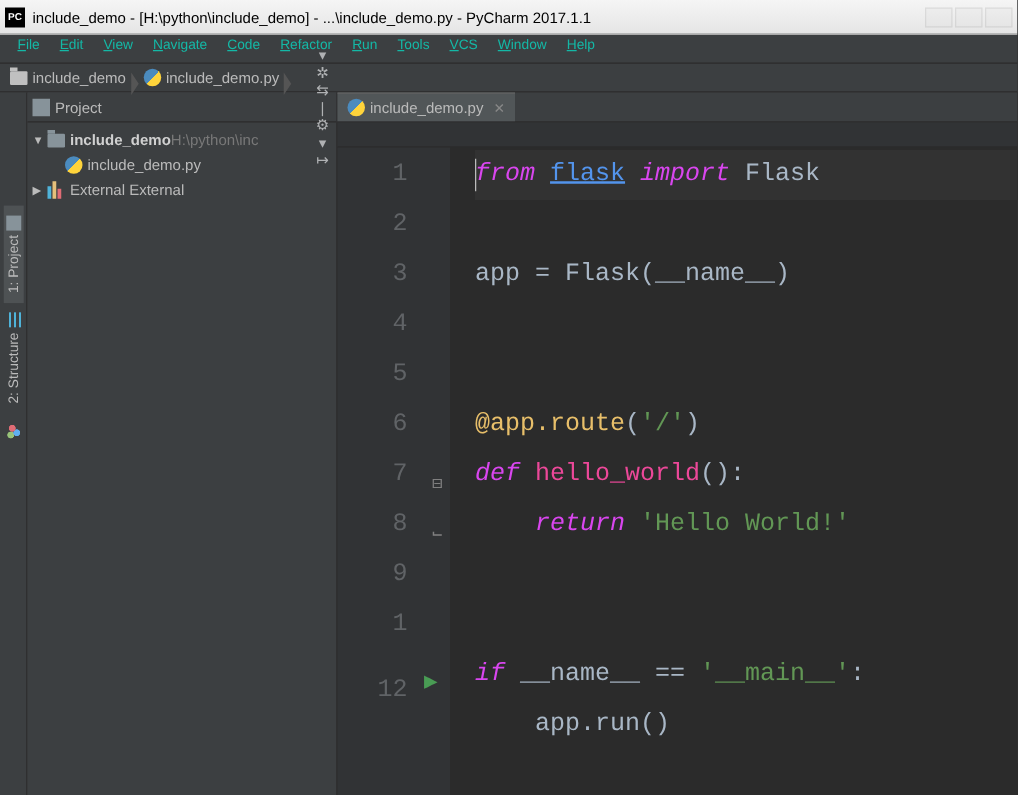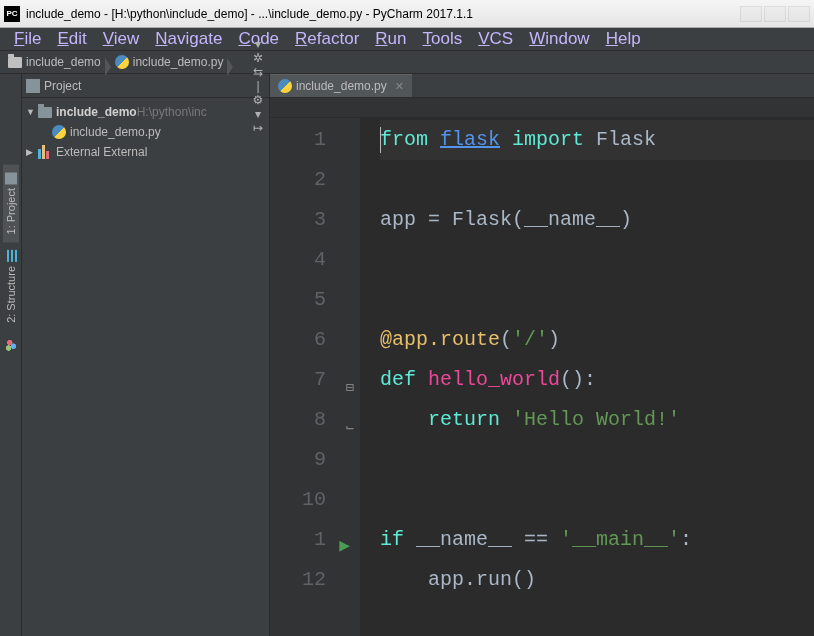--- a/index.html
+++ b/index.html
@@ -28,24 +28,24 @@
     font-size:8px; font-weight:bold;
     display:flex; align-items:center; justify-content:center;
     margin-right:6px;
   }
   .titlebar .winicons { margin-left:auto; display:flex; gap:2px; opacity:0.2;}
   .titlebar .winbtn { width:22px; height:16px; border:1px solid #888; background:#ddd;}
   
   .menubar {
     height: 22px;
     background: #3c3f41;
-    display: flex; align-items: center;
+    display: flex; align-items: flex-start;
     padding: 0 6px;
-    font-size: 17px;
-    color: #c4b5fd;
+    font-size: 11px;
+    color: #14b8a6;
   }
   .menubar .menuitem { padding: 2px 8px; cursor:default;}
   .menubar .menuitem .mn { text-decoration: underline; }
   
   .navbar {
     height: 24px;
     background: #3c3f41;
     border-top: 1px solid #2b2b2b;
     border-bottom: 1px solid #2b2b2b;
     display:flex; align-items:center;
@@ -168,21 +168,21 @@
     width:90px; background:#313335; color:#606366;
     text-align:right; padding:2px 34px 0 0;
     position:relative;
   }
   .guttermarks{position:absolute; top:0; right:4px; width:28px;}
   .gmark{position:absolute; font-size:14px; color:#808080;}
   .runmark{color:#499c54 !important; font-size:18px;}
   .code{flex:1; padding:2px 0 0 20px; color:#a9b7c6; white-space:pre;}
   .code .line{height:40px; display:flex; align-items:center;}
   .line.caret{background:#323232;}
-  .kw{color:#5eead4;} .str{color:#629755;} .dec{color:#e8bf6a;} .fn{color:#ec4899;} .lnk{color:#5394ec; text-decoration:underline;} .punc{color:#a9b7c6;}
+  .kw{color:#d946ef;font-style:italic;} .str{color:#629755;} .dec{color:#e8bf6a;} .fn{color:#ec4899;} .lnk{color:#5394ec; text-decoration:underline;} .punc{color:#a9b7c6;}
   .cursor{display:inline-block;width:1px;height:26px;background:#bbbbbb;vertical-align:middle;margin-right:-1px;}
 </style>
 </head>
 <body>
 
 <div class="titlebar">
   <div class="appicon">PC</div>
   <div>include_demo - [H:\python\include_demo] - ...\include_demo.py - PyCharm 2017.1.1</div>
   <div class="winicons">
     <div class="winbtn"></div>
@@ -283,23 +283,22 @@
       <div class="gutter" id="gutter">
         <div style="height: 40px;">1</div>
           <div style="height: 40px;">2</div>
           <div style="height: 40px;">3</div>
           <div style="height: 40px;">4</div>
           <div style="height: 40px;">5</div>
           <div style="height: 40px;">6</div>
           <div style="height: 40px;">7</div>
           <div style="height: 40px;">8</div>
           <div style="height: 40px;">9</div>
-          <div style="height: 40px;">10</div>
           <div style="height: 40px;">1</div>
-          <div style="height: 40px;">12</div>
+          <div style="height: 40px; margin-top: 13px;">12</div>
           <div class="guttermarks" id="gmarks">
             <div class="gmark" style="top: 250px; right: 2px;">⊟</div>
             <div class="gmark" style="top: 290px; right: 2px;">⌙</div>
             <div class="gmark runmark" style="top: 408px; right: 6px;">▶</div>
           </div>
       </div>
       <div class="code" id="code"><div class="line caret"><span class="cursor"></span><span class="kw">from</span><span> </span><span class="lnk">flask</span><span> </span><span class="kw">import</span><span> Flask</span></div><div class="line"></div><div class="line"><span>app = Flask(__name__)</span></div><div class="line"></div><div class="line"></div><div class="line"><span class="dec">@app.route</span><span class="punc">(</span><span class="str">'/'</span><span class="punc">)</span></div><div class="line"><span class="kw">def</span><span> </span><span class="fn">hello_world</span><span class="punc">():</span></div><div class="line"><span>    </span><span class="kw">return</span><span> </span><span class="str">'Hello World!'</span></div><div class="line"></div><div class="line"></div><div class="line"><span class="kw">if</span><span> __name__ == </span><span class="str">'__main__'</span><span class="punc">:</span></div><div class="line"><span>    app.run()</span></div></div>
     </div>
   </div>
 </div>

